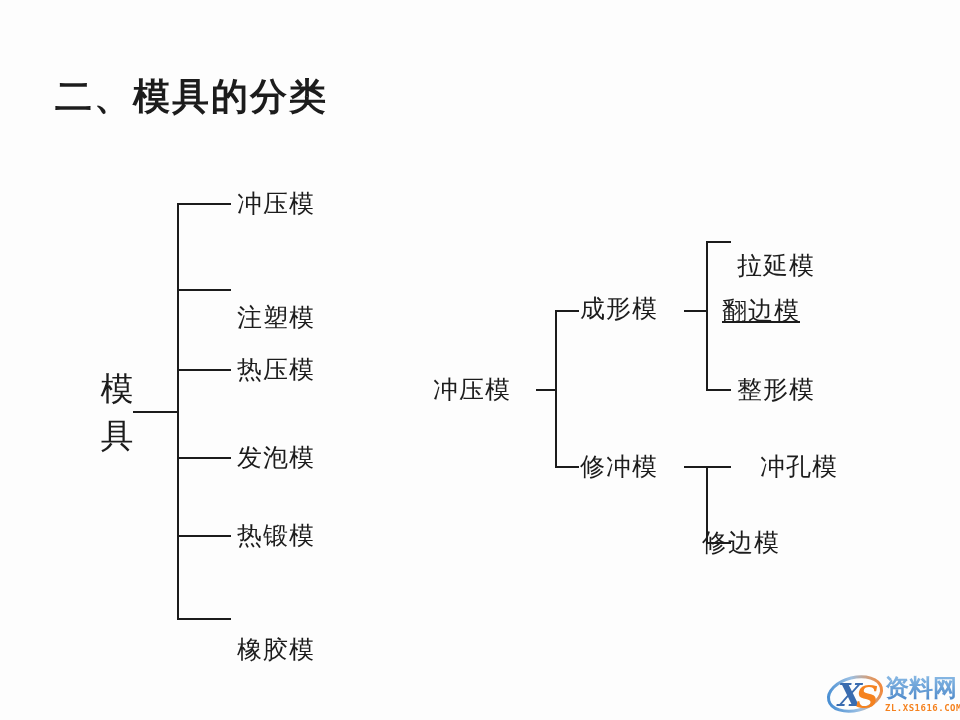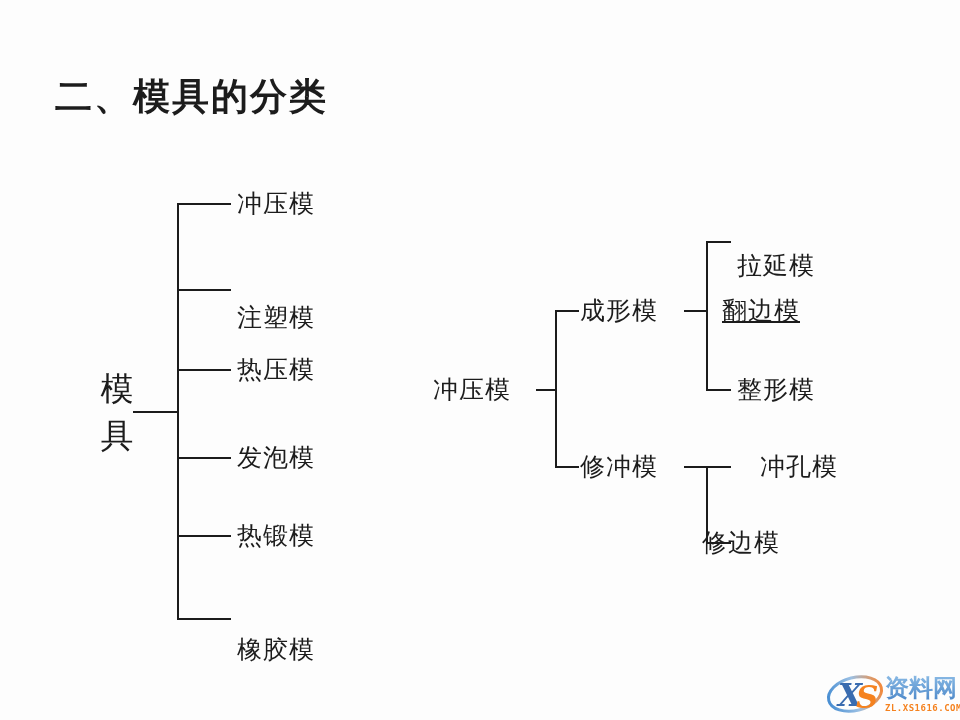--- a/index.html
+++ b/index.html
@@ -108,21 +108,21 @@
   </div>
 
   <div>
 
     <div class="node" style="left:433px; top:370px;">冲压模</div>
 
     <div class="hline" style="left:536px; top:389px; width:21px;"></div>
     <div class="vline" style="left:555px; top:310px; height:158px;"></div>
 
     <div class="hline" style="left:556px; top:310px; width:23px;"></div>
-    <div class="node" style="left:580px; top:291px;">成形模</div>
+    <div class="node" style="left:580px; top:291px;font-family:Liberation Mono, monospace;">成形模</div>
     <div class="hline" style="left:684px; top:310px; width:23px;"></div>
     <div class="vline" style="left:706px; top:241px; height:150px;"></div>
 
     <div class="hline" style="left:707px; top:241px; width:24px;"></div>
     <div class="node" style="left:737px; top:222px;margin-top:24px;">拉延模</div>
 
     <div class="node" style="left:722px; top:291px;text-decoration:underline;">翻边模</div>
 
     <div class="hline" style="left:707px; top:389px; width:24px;"></div>
     <div class="node" style="left:737px; top:370px;">整形模</div>

